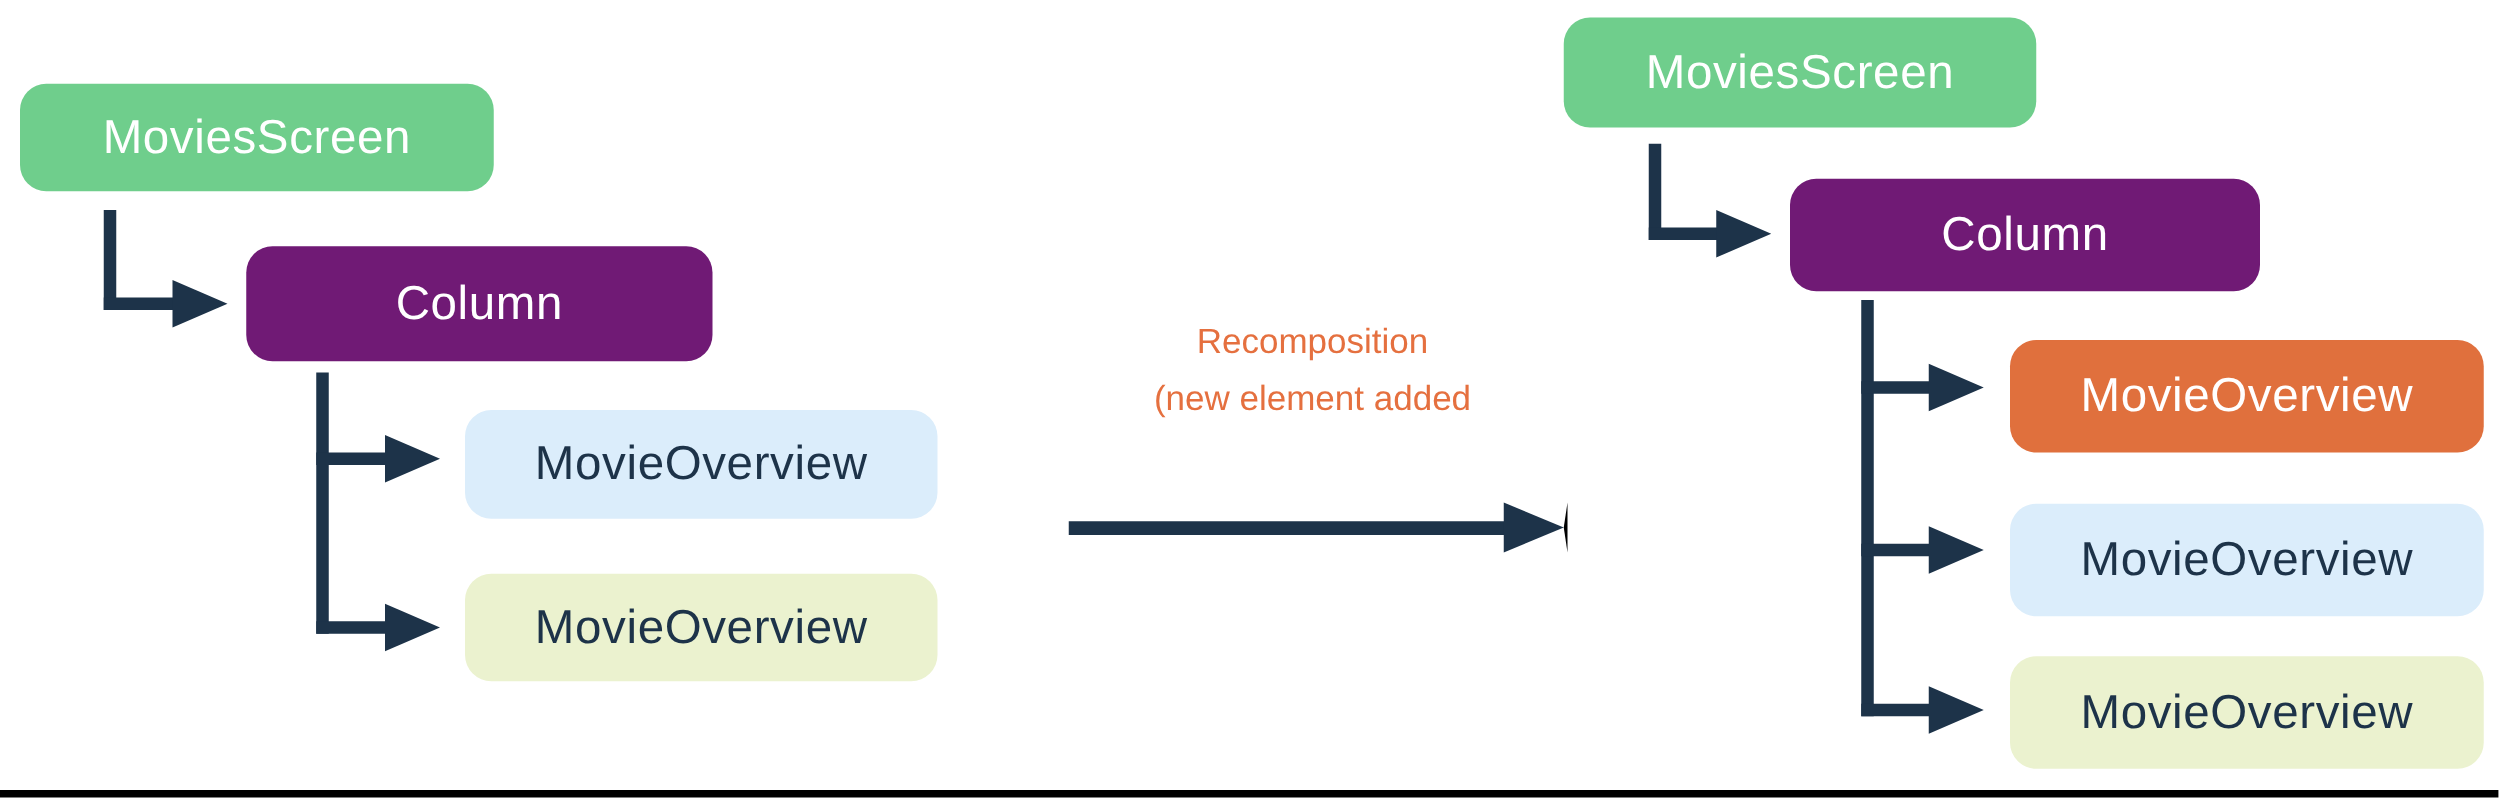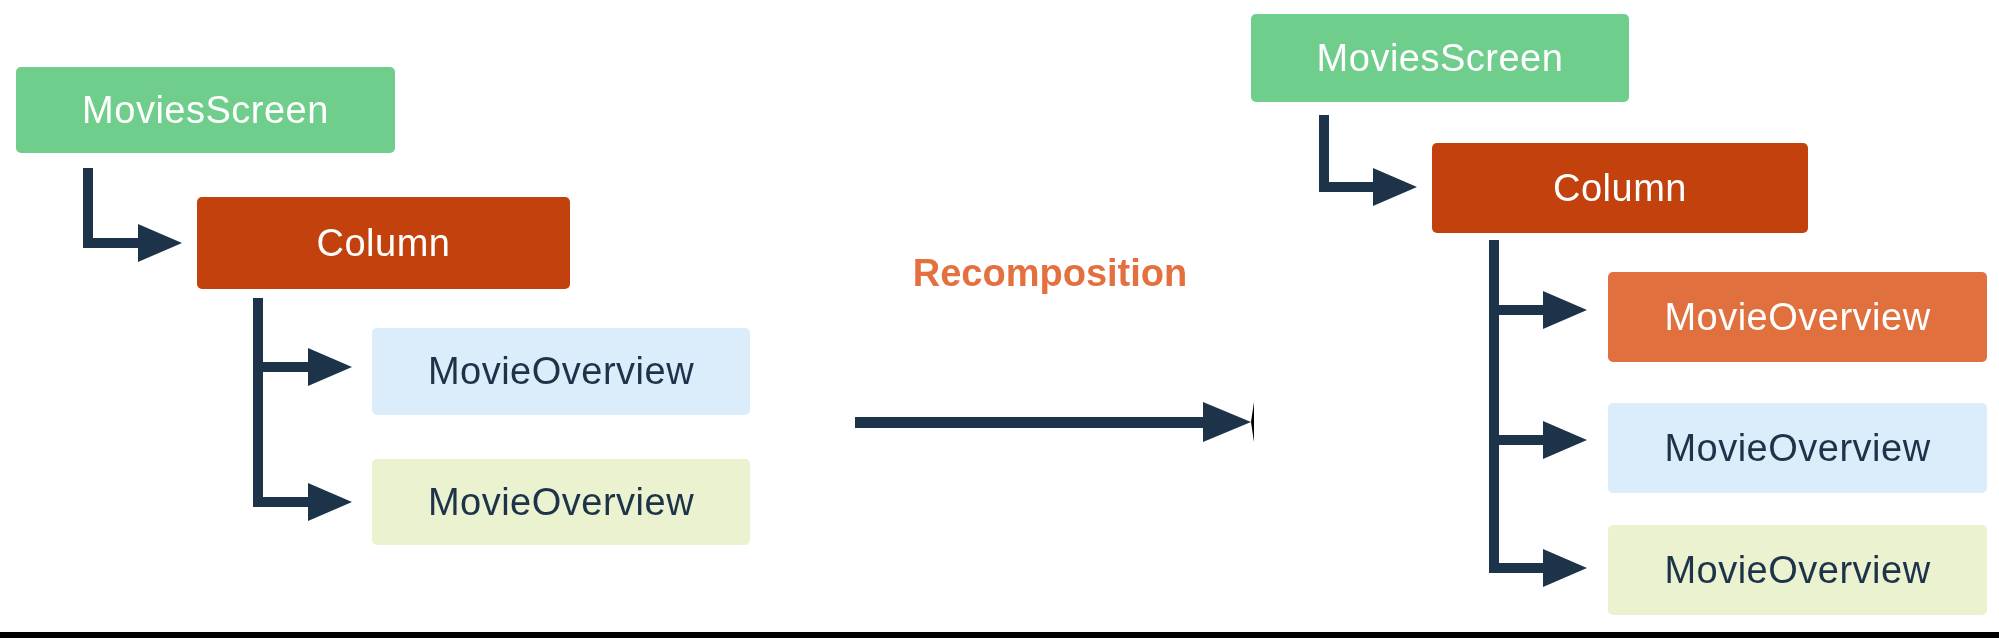--- a/index.html
+++ b/index.html
@@ -9,48 +9,48 @@
     height: 639px;
     background: #ffffff;
     overflow: hidden;
     font-family: "Liberation Sans", sans-serif;
   }
   .node {
     position: absolute;
     display: flex;
     align-items: center;
     justify-content: center;
-    border-radius: 5px;
+    border-radius: 21px;
     font-size: 38px;
     font-weight: 500;
     letter-spacing: 0.5px;
     white-space: nowrap;
   }
   .green  { background: #6FCE8C; color: #ffffff; }
-  .blue   { background: #c2410c; color: #ffffff; }
+  .blue   { background: #701a75; color: #ffffff; }
   .orange { background: #E0703D; color: #ffffff; }
   .lblue  { background: #DBEDFB; color: #1D3349; }
   .lyellow{ background: #EBF2CF; color: #1D3349; }
 
   .line { position: absolute; background: #1D3349; }
   .head { position: absolute; width: 0; height: 0; border-style: solid; }
   .head-r {
     border-top: 19px solid transparent;
     border-bottom: 19px solid transparent;
     border-right: none;
     border-left: 44px solid #1D3349;
   }
   .annotation {
     position: absolute;
     left: 820px; top: 250px; width: 460px;
     color: #E5703F;
-    font-size: 38px;
+    font-size: 28px;
     line-height: 46px;
     text-align: center;
-    font-weight: 700;
+    font-weight: 400;
   }
   .bottom-rule {
     position: absolute;
     left: 0; bottom: 1px; width: 100%; height: 6px;
     background: #000000;
   }
 </style>
 </head>
 <body>
 
@@ -69,20 +69,21 @@
   <div class="head head-r" style="left:138px; top:224px;"></div>
 
   <div class="line" style="left:253px; top:298px; width:10px; height:209px;"></div>
   <div class="line" style="left:253px; top:362px; width:57px; height:10px;"></div>
   <div class="head head-r" style="left:308px; top:348px;"></div>
   <div class="line" style="left:253px; top:497px; width:57px; height:10px;"></div>
   <div class="head head-r" style="left:308px; top:483px;"></div>
 
   <div class="annotation">
     <div>Recomposition</div>
+    <div>(new element added</div>
   </div>
 
   <div class="line" style="left:855px; top:417px; width:350px; height:11px;"></div>
   <div class="head" style="left:1203px; top:402px;
        border-top:20px solid transparent; border-bottom:20px solid transparent;
        border-left:48px solid #1D3349;"></div>
 
   <div class="node green" style="left:1251px; top:14px; width:378px; height:88px;">MoviesScreen</div>
 
   <div class="node blue" style="left:1432px; top:143px; width:376px; height:90px;">Column</div>

